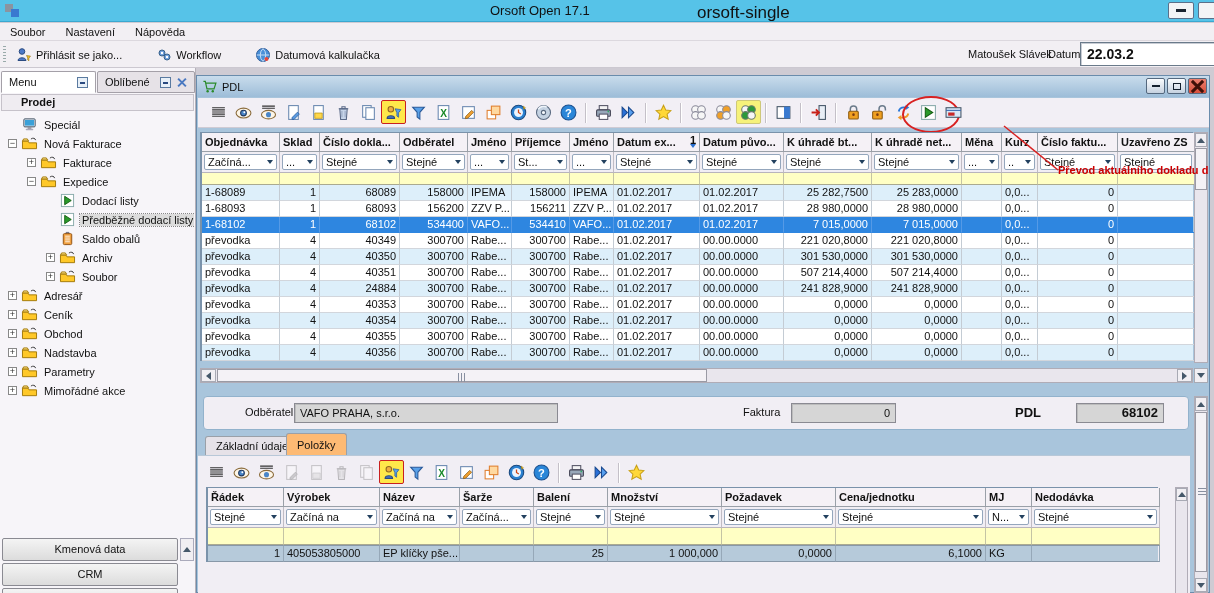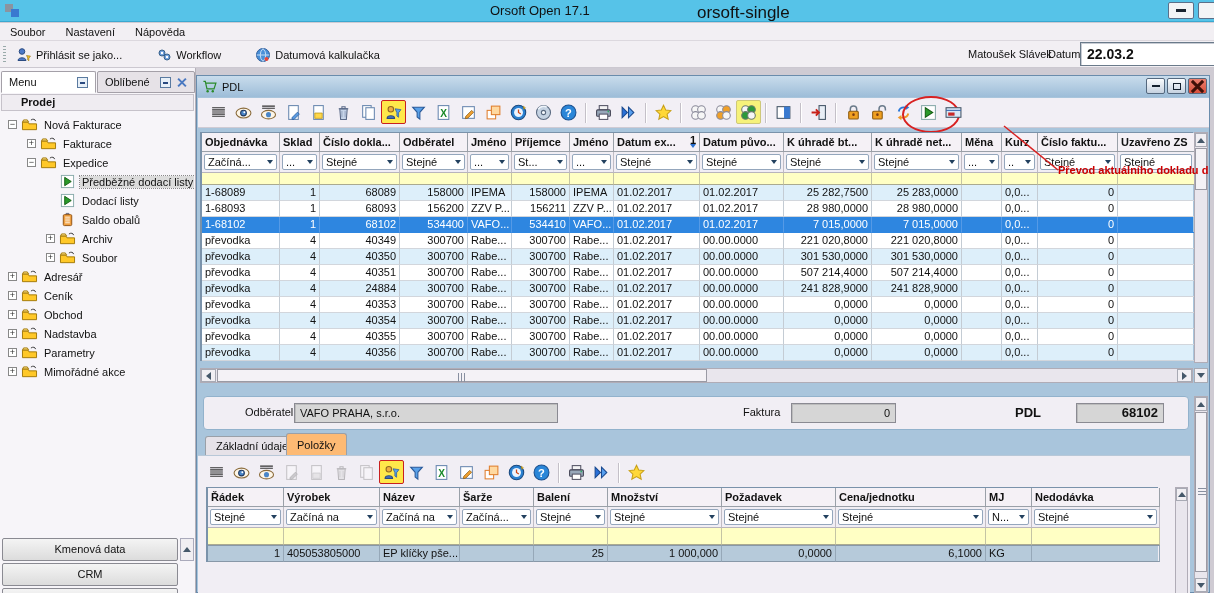--- a/index.html
+++ b/index.html
@@ -190,20 +190,30 @@
   </span>
   <span class="side-tab stab-fav">
     <span>Oblíbené</span>
       <span class="stab-spacer"></span>
     <span class="mini-ic"></span>
     <span class="x-ic"></span>
   </span>
   <div class="side-section">Prodej</div>
   <div class="tree" id="tree">
       <div class="titem" style="padding-left:8px">
+        <span class="texp-sp"></span>
+        <span class="ticon"><svg viewBox="0 0 16 16">
+            <rect x="2" y="2" width="12" height="8.5" rx="1" fill="#e8f2fa" stroke="#345"></rect>
+            <rect x="3.2" y="3.2" width="9.6" height="6" fill="#3aa0d8"></rect>
+            <rect x="6" y="11" width="4" height="1.6" fill="#889"></rect>
+            <rect x="4" y="12.6" width="8" height="1.6" rx=".5" fill="#aab"></rect>
+          </svg></span>
+        <span class="tlab">Speciál</span>
+      </div>
+      <div class="titem" style="padding-left:8px">
         <span class="texp">−</span>
         <span class="ticon"><svg viewBox="0 0 18 16">
             <path d="M10.5 3.2c2.4-1.6 4.6-.8 5 1.2" fill="none" stroke="#222" stroke-width=".9"></path>
             <path d="M1.5 5.5l1.2-2.4h4l1 2h.5v.4z" fill="#ffe080" stroke="#a07808"></path>
             <path d="M1.5 5.5h5.5l1.5 1.8h8v6.2h-15z" fill="#ffc828" stroke="#a07808"></path>
           </svg></span>
         <span class="tlab">Nová Fakturace</span>
       </div>
       <div class="titem" style="padding-left:27px">
         <span class="texp">+</span>
@@ -216,35 +226,35 @@
       </div>
       <div class="titem" style="padding-left:27px">
         <span class="texp">−</span>
         <span class="ticon"><svg viewBox="0 0 18 16">
             <path d="M10.5 3.2c2.4-1.6 4.6-.8 5 1.2" fill="none" stroke="#222" stroke-width=".9"></path>
             <path d="M1.5 5.5l1.2-2.4h4l1 2h.5v.4z" fill="#ffe080" stroke="#a07808"></path>
             <path d="M1.5 5.5h5.5l1.5 1.8h8v6.2h-15z" fill="#ffc828" stroke="#a07808"></path>
           </svg></span>
         <span class="tlab">Expedice</span>
       </div>
+      <div class="titem" style="padding-left:46px">
+        <span class="texp-sp"></span>
+        <span class="ticon"><svg viewBox="0 0 16 16">
+            <rect x="1.5" y="1.5" width="13" height="13" fill="#fff" stroke="#8aa"></rect>
+            <path d="M5 3.5L12 8l-7 4.5z" fill="#2a9a2a" stroke="#176017"></path>
+          </svg></span>
+        <span class="tlab">Dodací listy</span>
+      </div>
       <div class="titem tsel" style="padding-left:46px">
         <span class="texp-sp"></span>
         <span class="ticon"><svg viewBox="0 0 16 16">
             <rect x="1.5" y="1.5" width="13" height="13" fill="#fff" stroke="#8aa"></rect>
             <path d="M5 3.5L12 8l-7 4.5z" fill="#2a9a2a" stroke="#176017"></path>
           </svg></span>
         <span class="tlab">Předběžné dodací listy</span>
-      </div>
-      <div class="titem" style="padding-left:46px">
-        <span class="texp-sp"></span>
-        <span class="ticon"><svg viewBox="0 0 16 16">
-            <rect x="1.5" y="1.5" width="13" height="13" fill="#fff" stroke="#8aa"></rect>
-            <path d="M5 3.5L12 8l-7 4.5z" fill="#2a9a2a" stroke="#176017"></path>
-          </svg></span>
-        <span class="tlab">Dodací listy</span>
       </div>
       <div class="titem" style="padding-left:46px">
         <span class="texp-sp"></span>
         <span class="ticon"><svg viewBox="0 0 16 16">
             <path d="M6.5 1.5h3v2.2h-3z" fill="#c8c8d0" stroke="#667"></path>
             <rect x="3.5" y="2.8" width="9" height="11.7" rx="1.2" fill="#f0a040" stroke="#905010"></rect>
             <path d="M5.5 5.5h5M5.5 7.5h5M5.5 9.5h5M5.5 11.5h5" stroke="#fff" stroke-width=".9"></path>
           </svg></span>
         <span class="tlab">Saldo obalů</span>
       </div>

